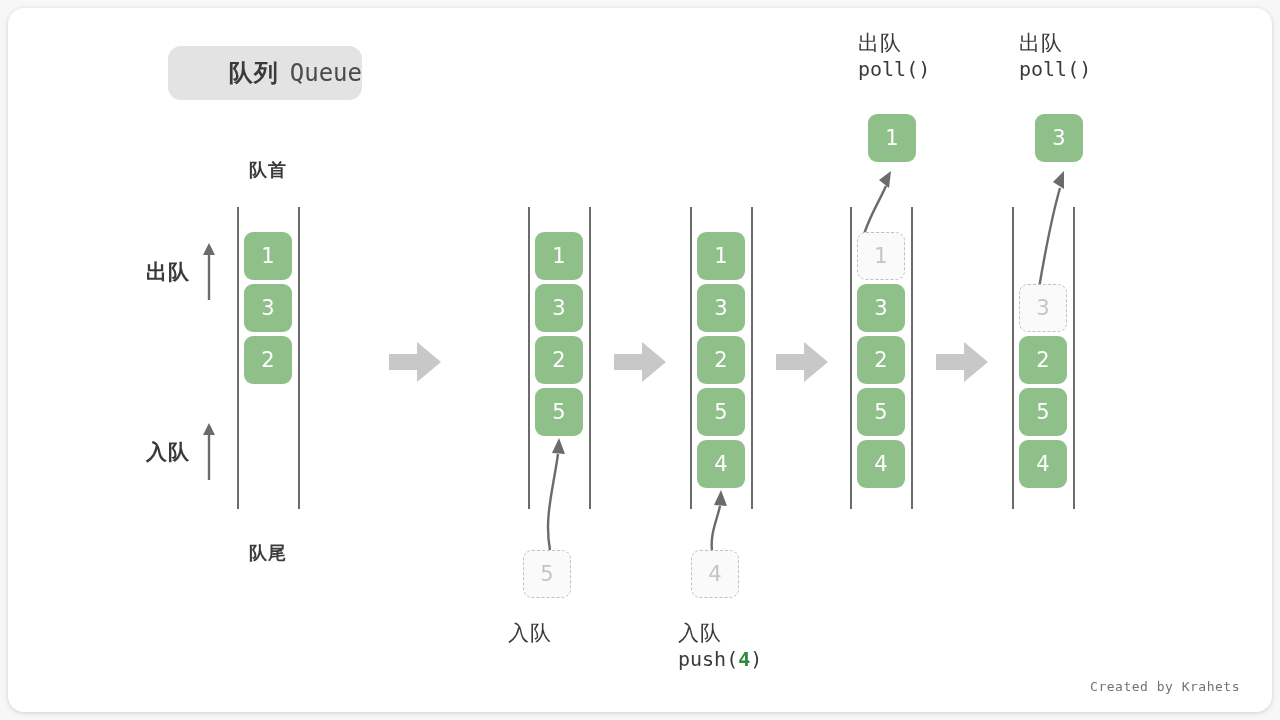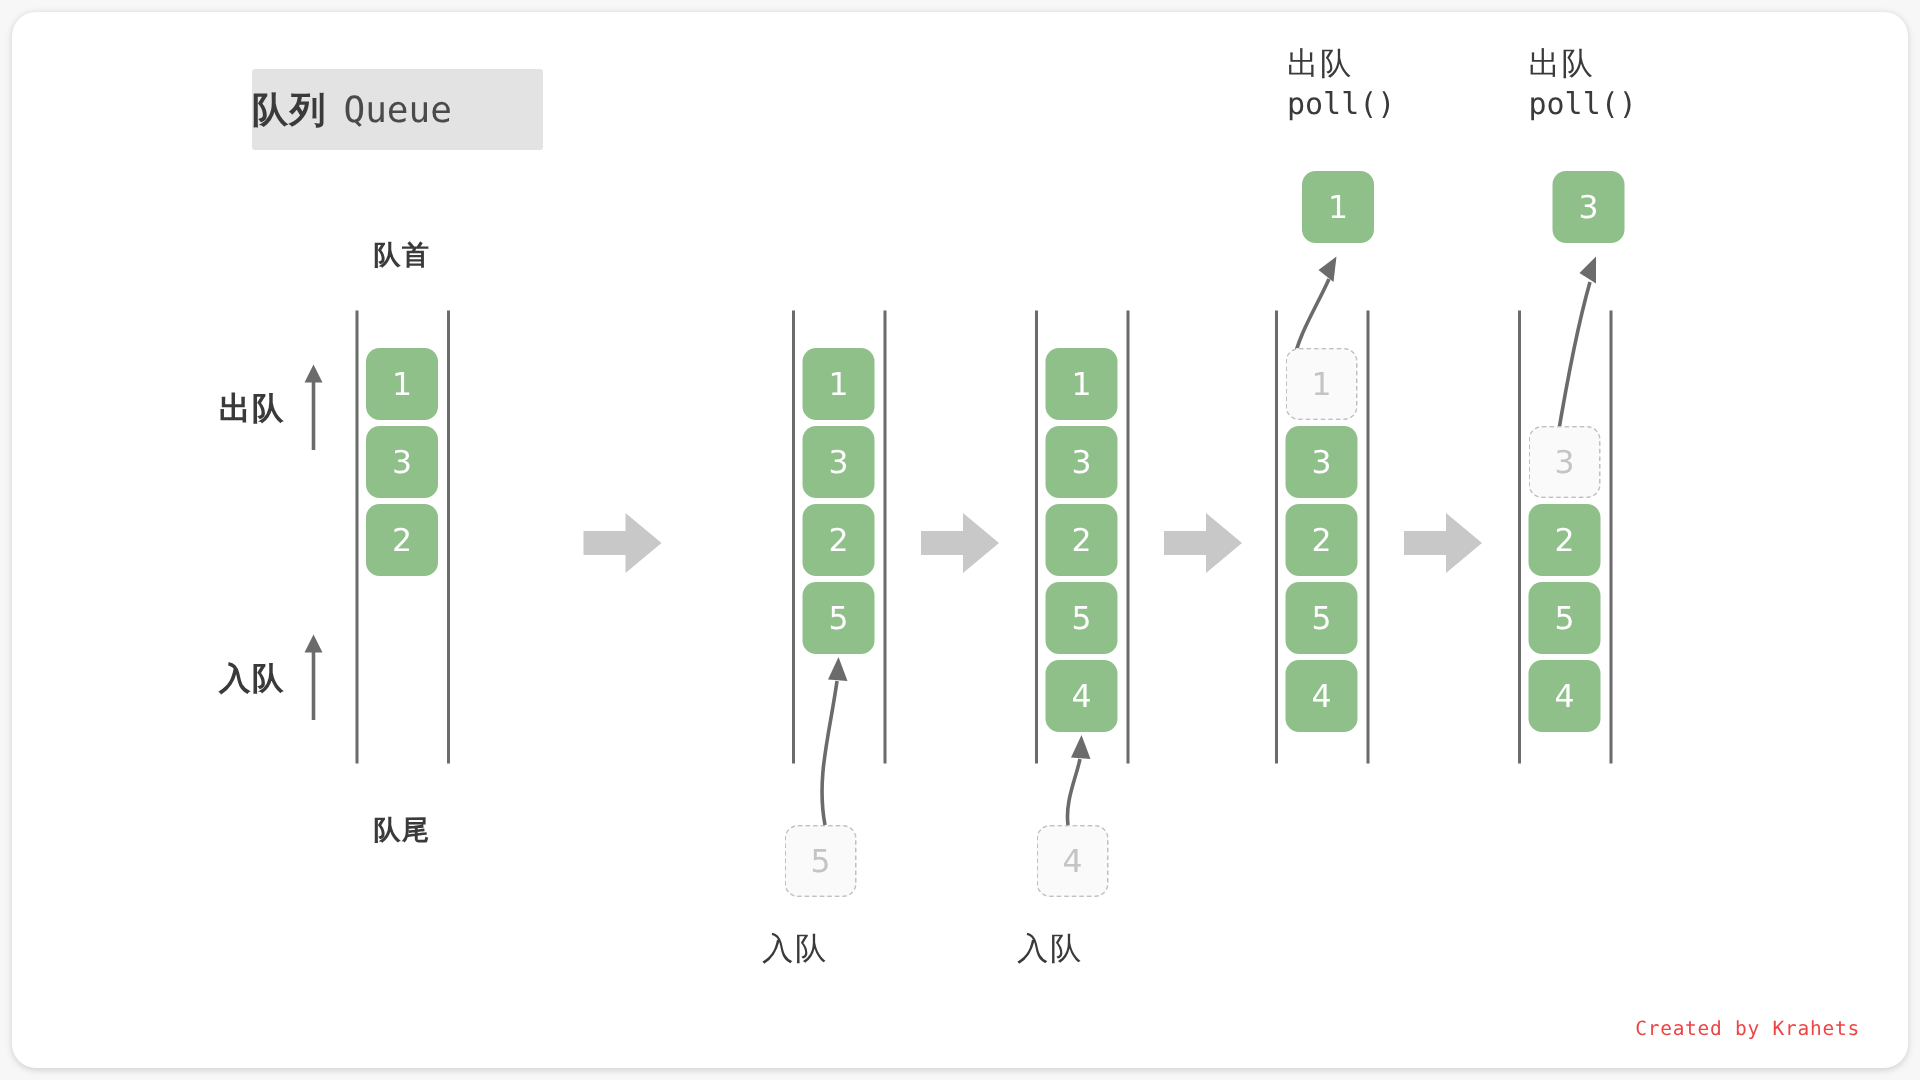--- a/index.html
+++ b/index.html
@@ -36,24 +36,24 @@
   
   .abs { position: absolute; }
 
   
   #title-badge {
     left: 168px;
     top: 46px;
     width: 194px;
     height: 54px;
     background: #e3e3e3;
-    border-radius: 2px;
+    border-radius: 13px;
     display: flex;
     align-items: center;
-    justify-content: flex-start;
+    justify-content: flex-end;
     gap: 11px;
   }
   #title-badge .cn {
     font-size: 24px;
     font-weight: bold;
     color: #3a3a3a;
     letter-spacing: 1px;
   }
   #title-badge .en {
     font-family: "DejaVu Sans Mono", "Liberation Mono", monospace;
@@ -134,21 +134,21 @@
     display: block;
   }
   .op-caption .code .arg { color: #2e8b3d; font-weight: bold; }
 
   
   #credit {
     right: 40px;
     bottom: 26px;
     font-family: "DejaVu Sans Mono", "Liberation Mono", monospace;
     font-size: 13px;
-    color: #ef4444;
+    color: #737373;
     letter-spacing: 0.5px;
   }
 
   svg { display: block; overflow: visible; }
 </style>
 </head>
 <body>
 
 <div id="stage">
   <div id="card" class="abs"></div>
@@ -214,20 +214,21 @@
   <div class="abs cell filled" style="left:697px; top:336px;">2</div>
   <div class="abs cell filled" style="left:697px; top:388px;">5</div>
   <div class="abs cell filled" style="left:697px; top:440px;">4</div>
   <div class="abs cell ghost" style="left:691px; top:550px;">4</div>
   <svg class="abs" style="left:698px; top:486px;" width="44" height="66" viewBox="0 0 44 66">
     <path d="M14 64 C12 48, 19 34, 22 20" stroke="#6b6b6b" stroke-width="2.4" fill="none"></path>
     <path d="M23 4 L29 20 L16 19 Z" fill="#6b6b6b"></path>
   </svg>
   <div class="abs op-caption" style="left:678px; top:620px;">
     <span class="cn">入队</span>
+    <span class="code"><span>push(</span><span class="arg">4</span><span>)</span></span>
   </div>
 
   <svg class="abs sep-arrow" style="left:776px; top:340px;" viewBox="0 0 52 44">
     <path d="M0 14 H28 V2 L52 22 L28 42 V30 H0 Z" fill="#c8c8c8"></path>
   </svg>
 
   <div class="abs op-caption" style="left:858px; top:30px;">
     <span class="cn">出队</span>
     <span class="code">poll()</span>
   </div>

